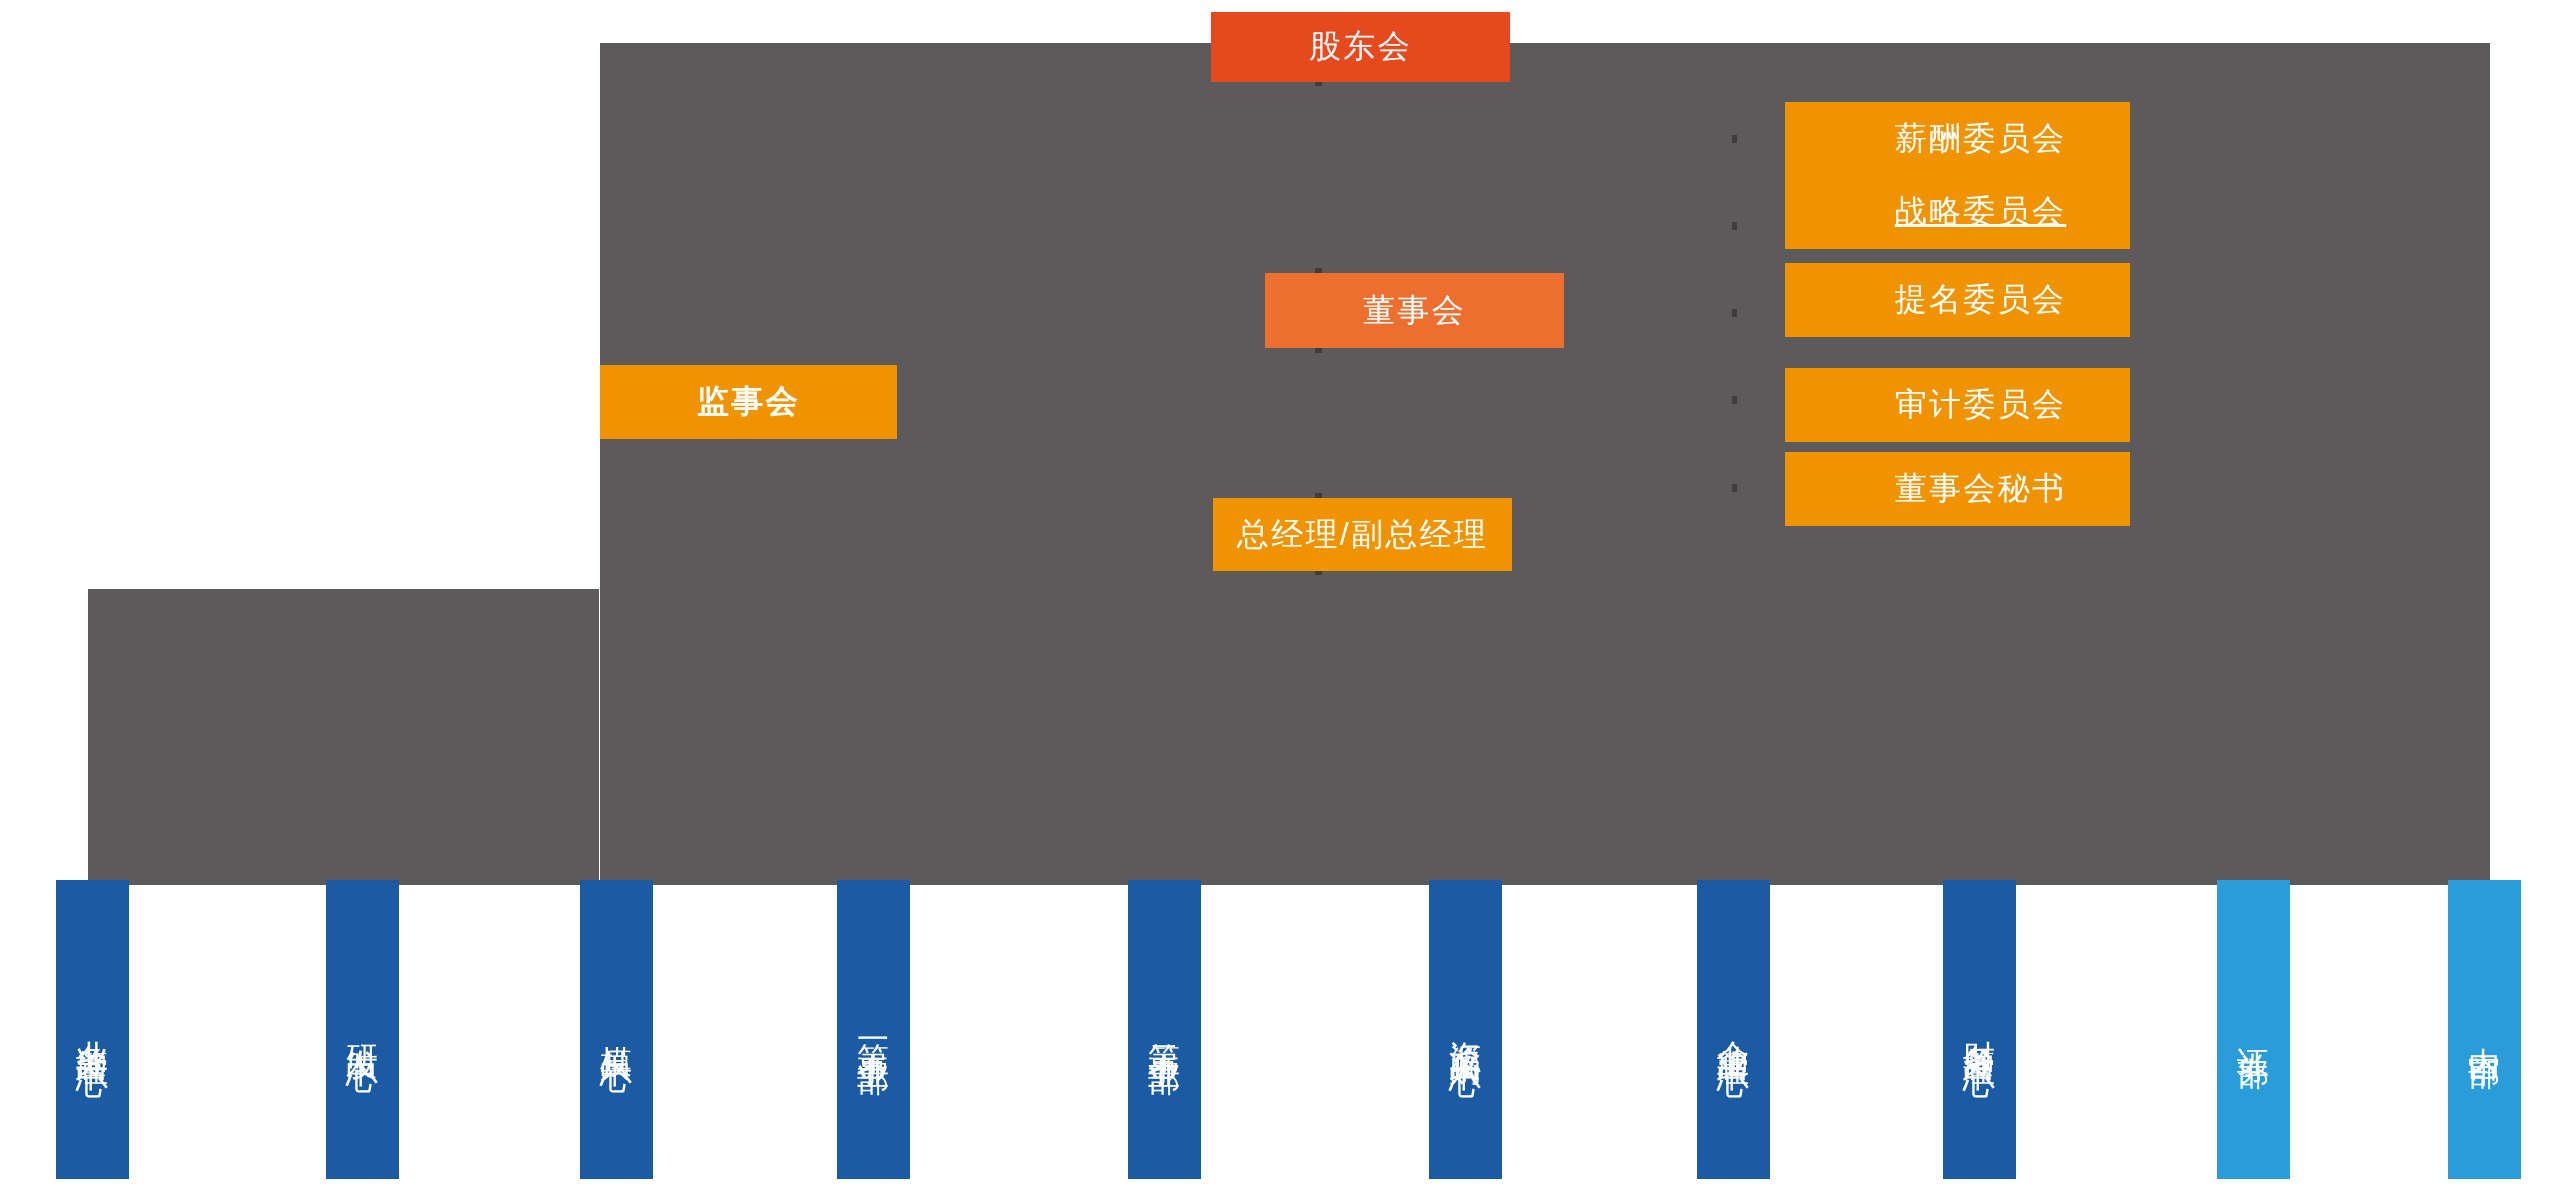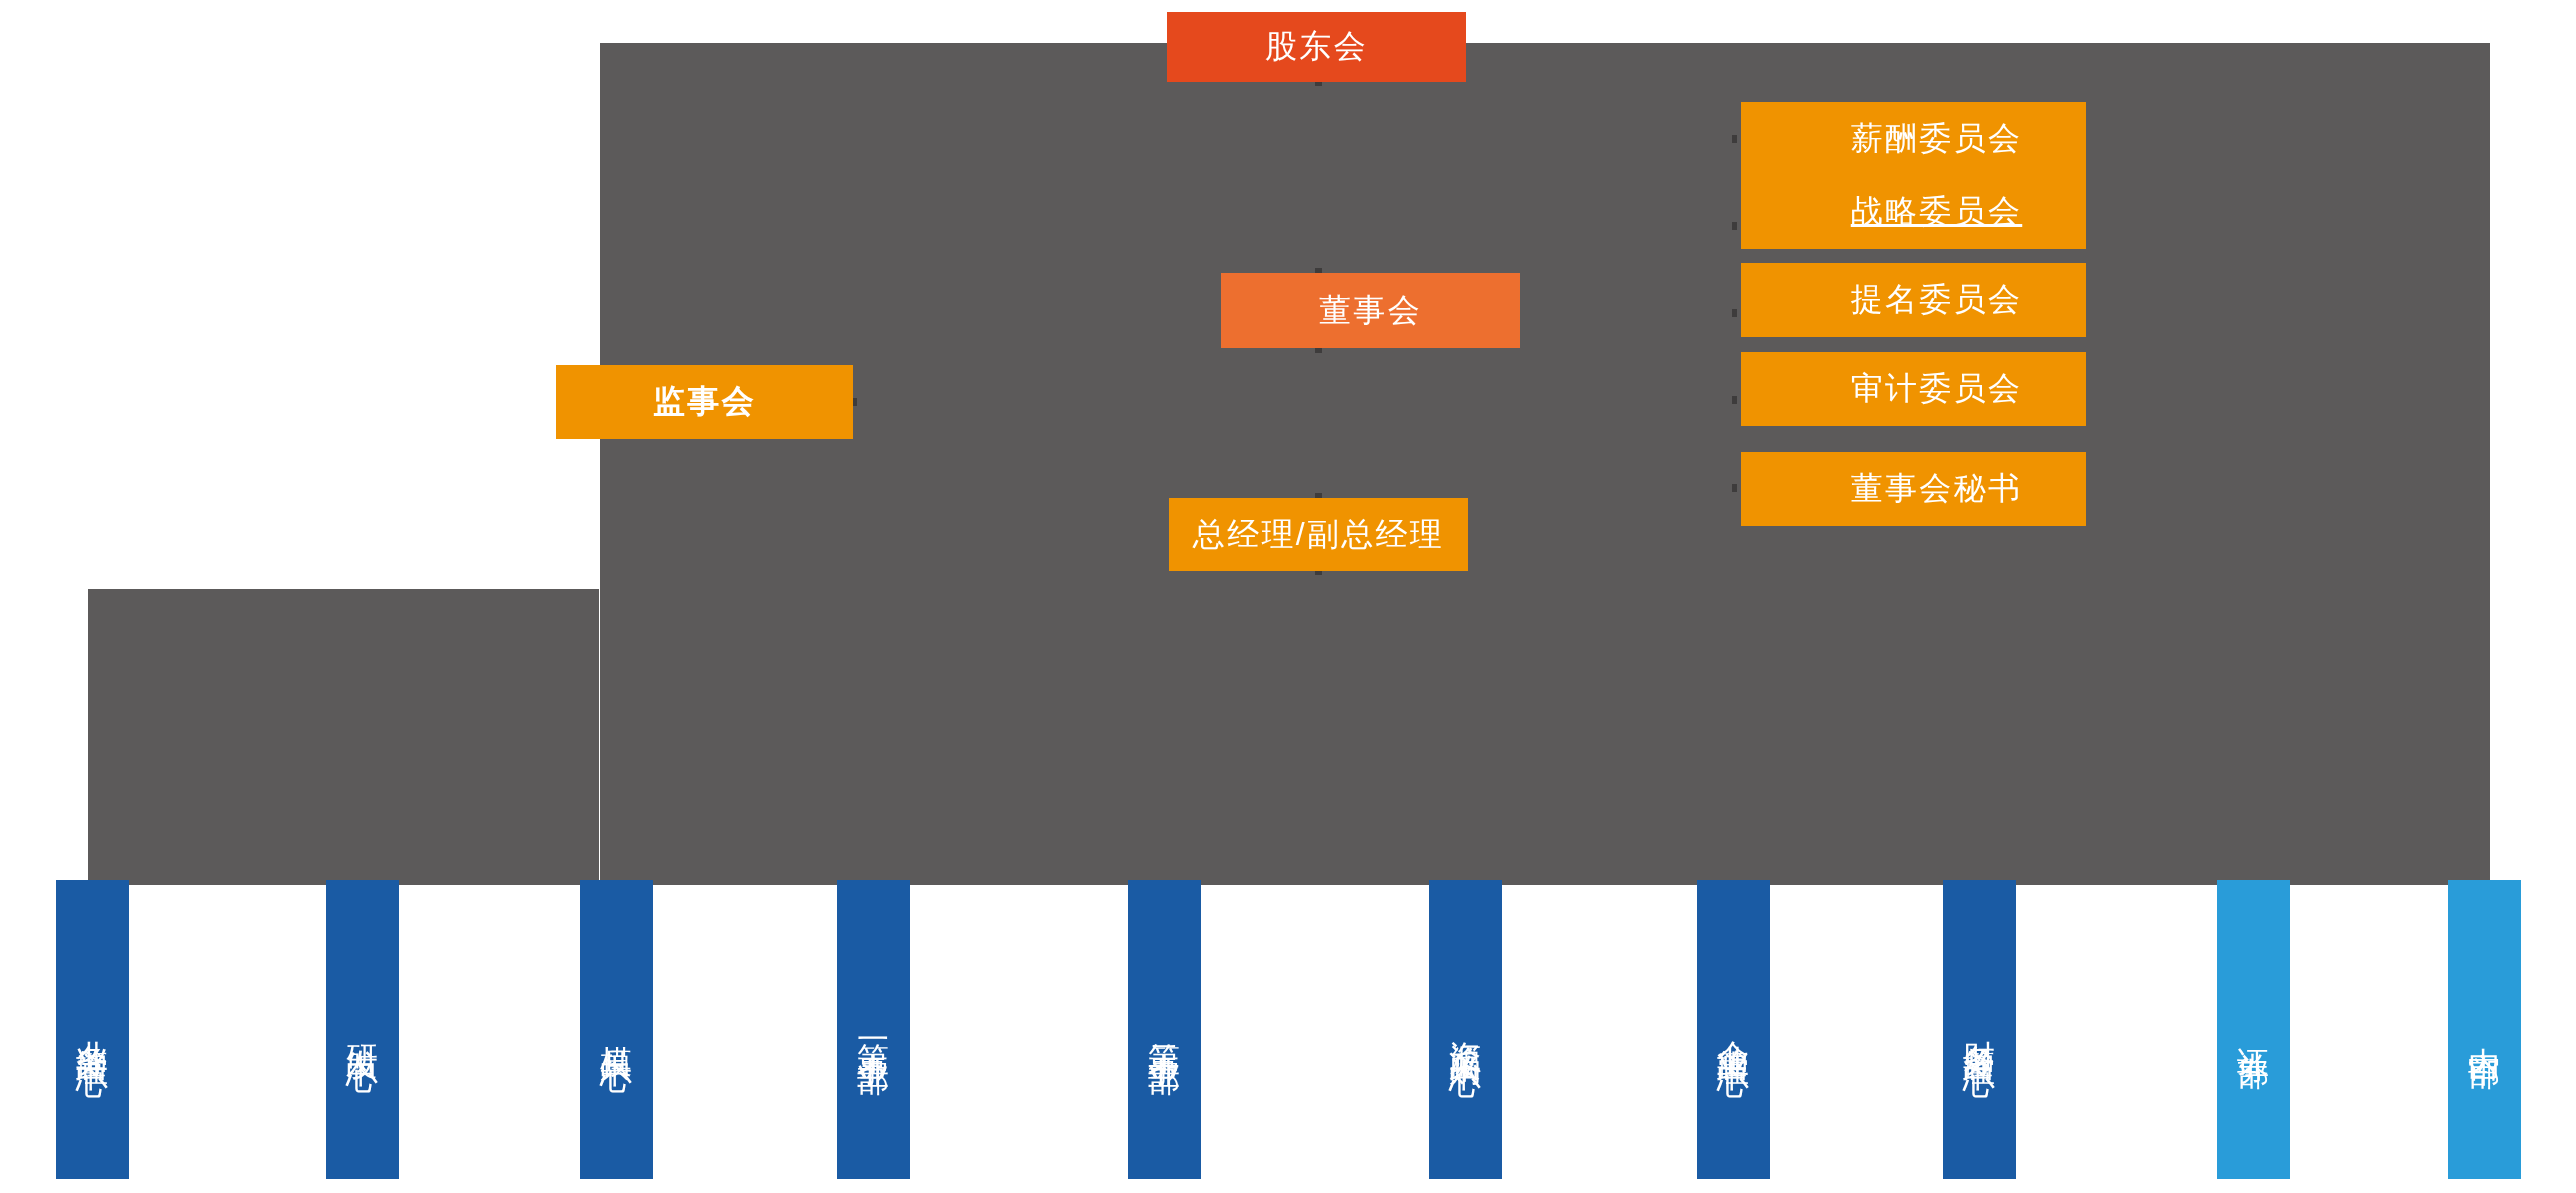--- a/index.html
+++ b/index.html
@@ -11,28 +11,28 @@
   .abs{position:absolute;}
   
   .gray{background:#5C5A5A;}
   .gray-main{left:600px;top:43px;width:1890px;height:842px;}
   .gray-ext{left:88px;top:589px;width:511px;height:296px;}
 
   
   .hbox{
     display:flex;align-items:center;justify-content:center;
     color:#ffffff;font-size:32px;font-weight:500;letter-spacing:2.3px;
-    width:299px;height:74px;text-align:right;white-space:nowrap;
+    width:299px;height:74px;text-align:right;white-space:nowrap;margin-left:44px;
   }
   .box-shareholders{left:1167px;top:12.3px;height:70px;background:#E5491D;}
   .box-board{left:1221px;top:273px;height:75px;background:#ED6F2F;}
   .box-supervisory{left:556px;top:365px;width:297px;background:#F09300;font-weight:bold;}
   .box-gm{left:1169px;top:498px;height:73px;background:#F09300;}
   .committee{left:1741px;background:#F09300;padding-left:46px;}
-  .c1{top:102px;} .c2{top:175px;text-decoration:underline;} .c3{top:263px;} .c4{top:352px;} .c5{top:452px;}
+  .c1{top:102px;} .c2{top:175px;text-decoration:underline;} .c3{top:263px;} .c4{top:368px;} .c5{top:452px;}
 
   
   .vbar{
     top:880px;width:73px;height:299px;background:#1A5BA4;
     display:flex;align-items:center;justify-content:center;
   }
   .vbar.light{background:#299CD9;}
   .vtext{
     writing-mode:vertical-rl;text-orientation:upright;
     color:#ffffff;font-size:32px;font-weight:500;letter-spacing:4.7px;

